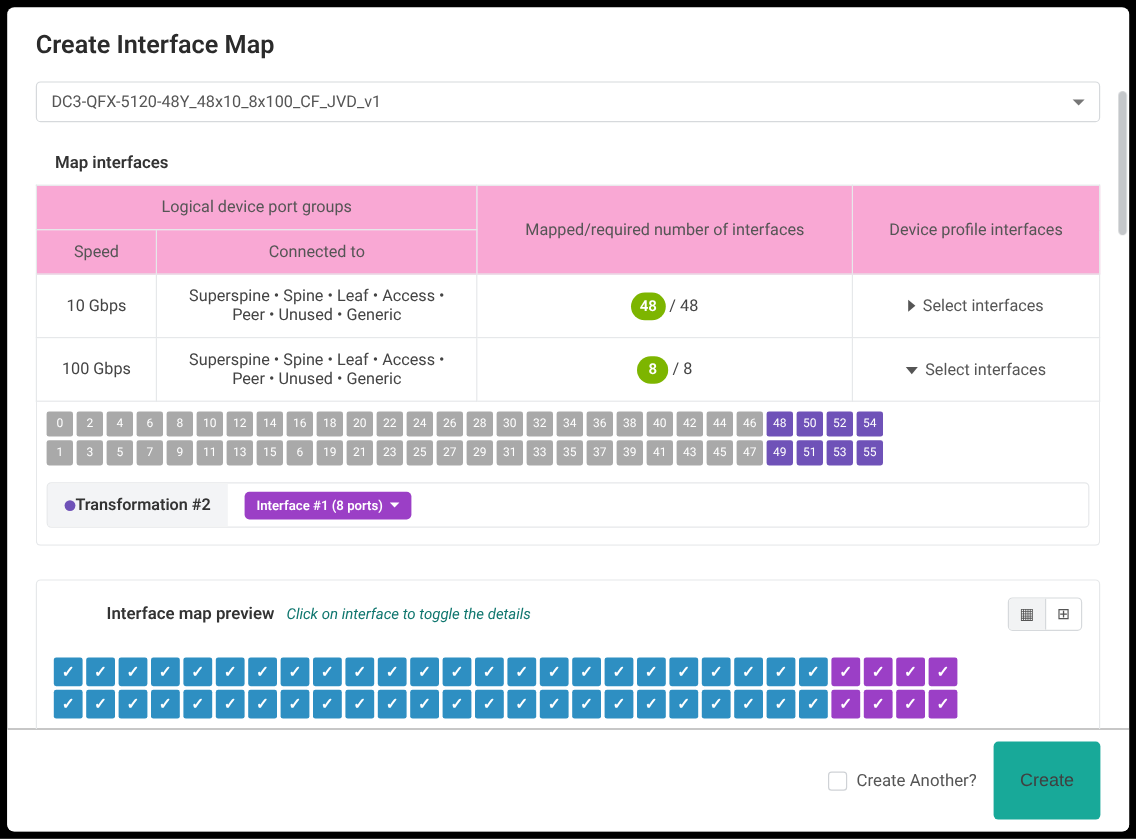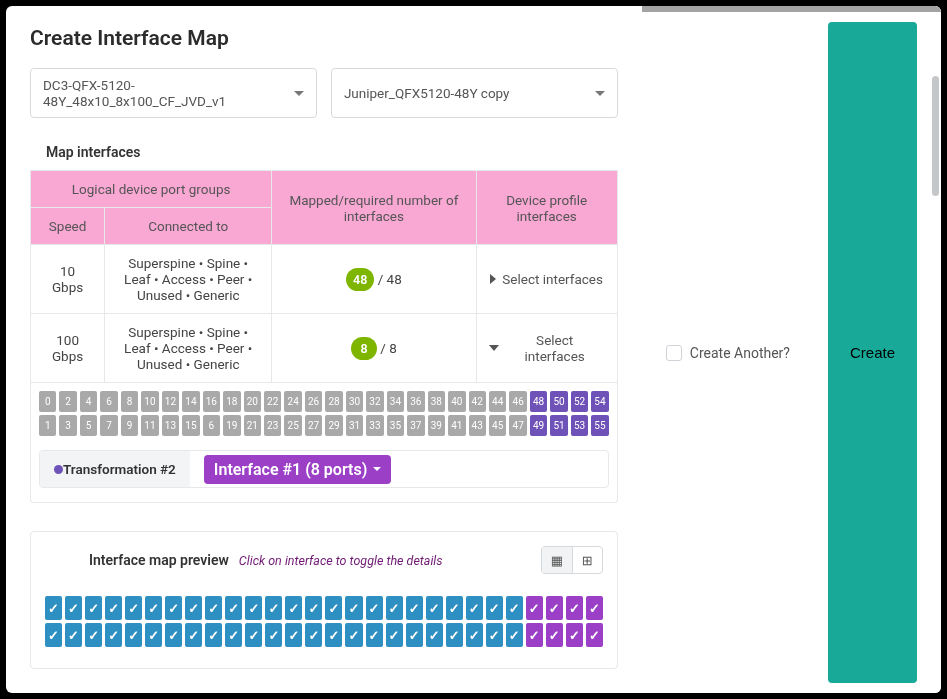--- a/index.html
+++ b/index.html
@@ -11,20 +11,21 @@
     overflow: hidden;
     font-size: 14px;
     color: #333;
   }
   .modal {
     position: absolute;
     top: 6px; left: 6px; right: 6px; bottom: 6px;
     background: #fff;
     border-radius: 6px;
     display: flex;
+    flex-direction: column;
     overflow: hidden;
   }
   .modal-body {
     flex: 1 1 auto;
     padding: 10px 24px 0 24px;
     overflow-y: auto;
   }
   .modal-header h2 {
     font-size: 21px;
     font-weight: 600;
@@ -151,21 +152,21 @@
   }
   .dot-purple {
     width: 9px; height: 9px; border-radius: 50%;
     background: #6f52b8;
   }
   .pill-purple {
     background: #9b3fc6;
     color: #fff;
     padding: 5px 10px;
     border-radius: 4px;
-    font-size: 16px;
+    font-size: 11px;
     font-weight: 600;
     display: inline-flex; align-items: center; gap: 6px;
   }
   .pill-caret {
     border-left: 4px solid transparent;
     border-right: 4px solid transparent;
     border-top: 4px solid #fff;
     width: 0; height: 0;
   }
   .preview-panel {
@@ -177,76 +178,72 @@
   .preview-head {
     display: flex;
     align-items: center;
     justify-content: space-between;
     margin-bottom: 22px;
   }
   .preview-title {
     font-weight: 600; font-size: 14px; color: #333;
     display:flex; gap:10px; align-items:baseline;margin-left:44px;
   }
-  .preview-sub { font-style: italic; font-weight: 400; color: #701a75; font-size: 12.5px; }
+  .preview-sub { font-style: italic; font-weight: 400; color: #0f766e; font-size: 12.5px; }
   .toggle-group {
     display: flex; border: 1px solid #d6d9dc; border-radius: 4px; overflow: hidden;
   }
   .toggle-btn {
     width: 30px; height: 26px; display:flex; align-items:center; justify-content:center;
     color:#555; font-size:13px;
   }
   .toggle-btn.active { background: #f2f3f4; }
   .toggle-btn + .toggle-btn { border-left: 1px solid #d6d9dc; }
   .preview-grid { display:flex; gap:3px; margin-bottom:3px; }
   .pv {
     width: 24px; height: 24px; border-radius:2px;
     display:flex; align-items:center; justify-content:center;
     color:#fff; font-size:13px; font-weight:600;
   }
   .pv.blue { background:#2e8fc2; }
   .pv.purple { background:#9b3fc6; }
   .footer {
     flex: 0 0 auto;
-    border-top: 6px solid #a3a3a3;
+    border-top: 1px solid #a3a3a3;
     padding: 10px 24px;
     display:flex; justify-content:flex-end; gap:14px;
     background:#fff;
   }
   .checkbox {
     width:16px; height:16px; border:1px solid #cfd2d6; border-radius:3px; background:#fff;
   }
   .create-another { display:flex; align-items:center; gap:8px; color:#555; font-size:14px; }
   .btn-create {
-    background:#18a999; color:#000000; border:none; border-radius:4px;
-    padding:10px 22px; font-size:15px; font-weight:500;margin-left:24px;
+    background:#18a999; color:#404040; border:none; border-radius:4px;
+    padding:24px 22px; font-size:15px; font-weight:500;
   }
   
   .modal::after {
     content:""; position:absolute; right:2px; top:70px; width:7px; height:120px;
     background:#c4c7ca; border-radius:4px;
   }
 </style>
 </head>
 <body>
 
 <div class="modal">
   <div class="modal-body">
 
     <div class="modal-header">
       <h2>Create Interface Map</h2>
     </div>
 
     <div class="selectors">
       <div class="select">
         <span>DC3-QFX-5120-48Y_48x10_8x100_CF_JVD_v1</span>
-        <span class="caret-down"></span>
-      </div>
-      <div class="select">
-        <span>Juniper_QFX5120-48Y copy</span>
         <span class="caret-down"></span>
       </div>
     </div>
 
     <div class="section-title">Map interfaces</div>
 
     <table class="map-table">
       <thead>
         <tr>
           <th colspan="2">Logical device port groups</th>

